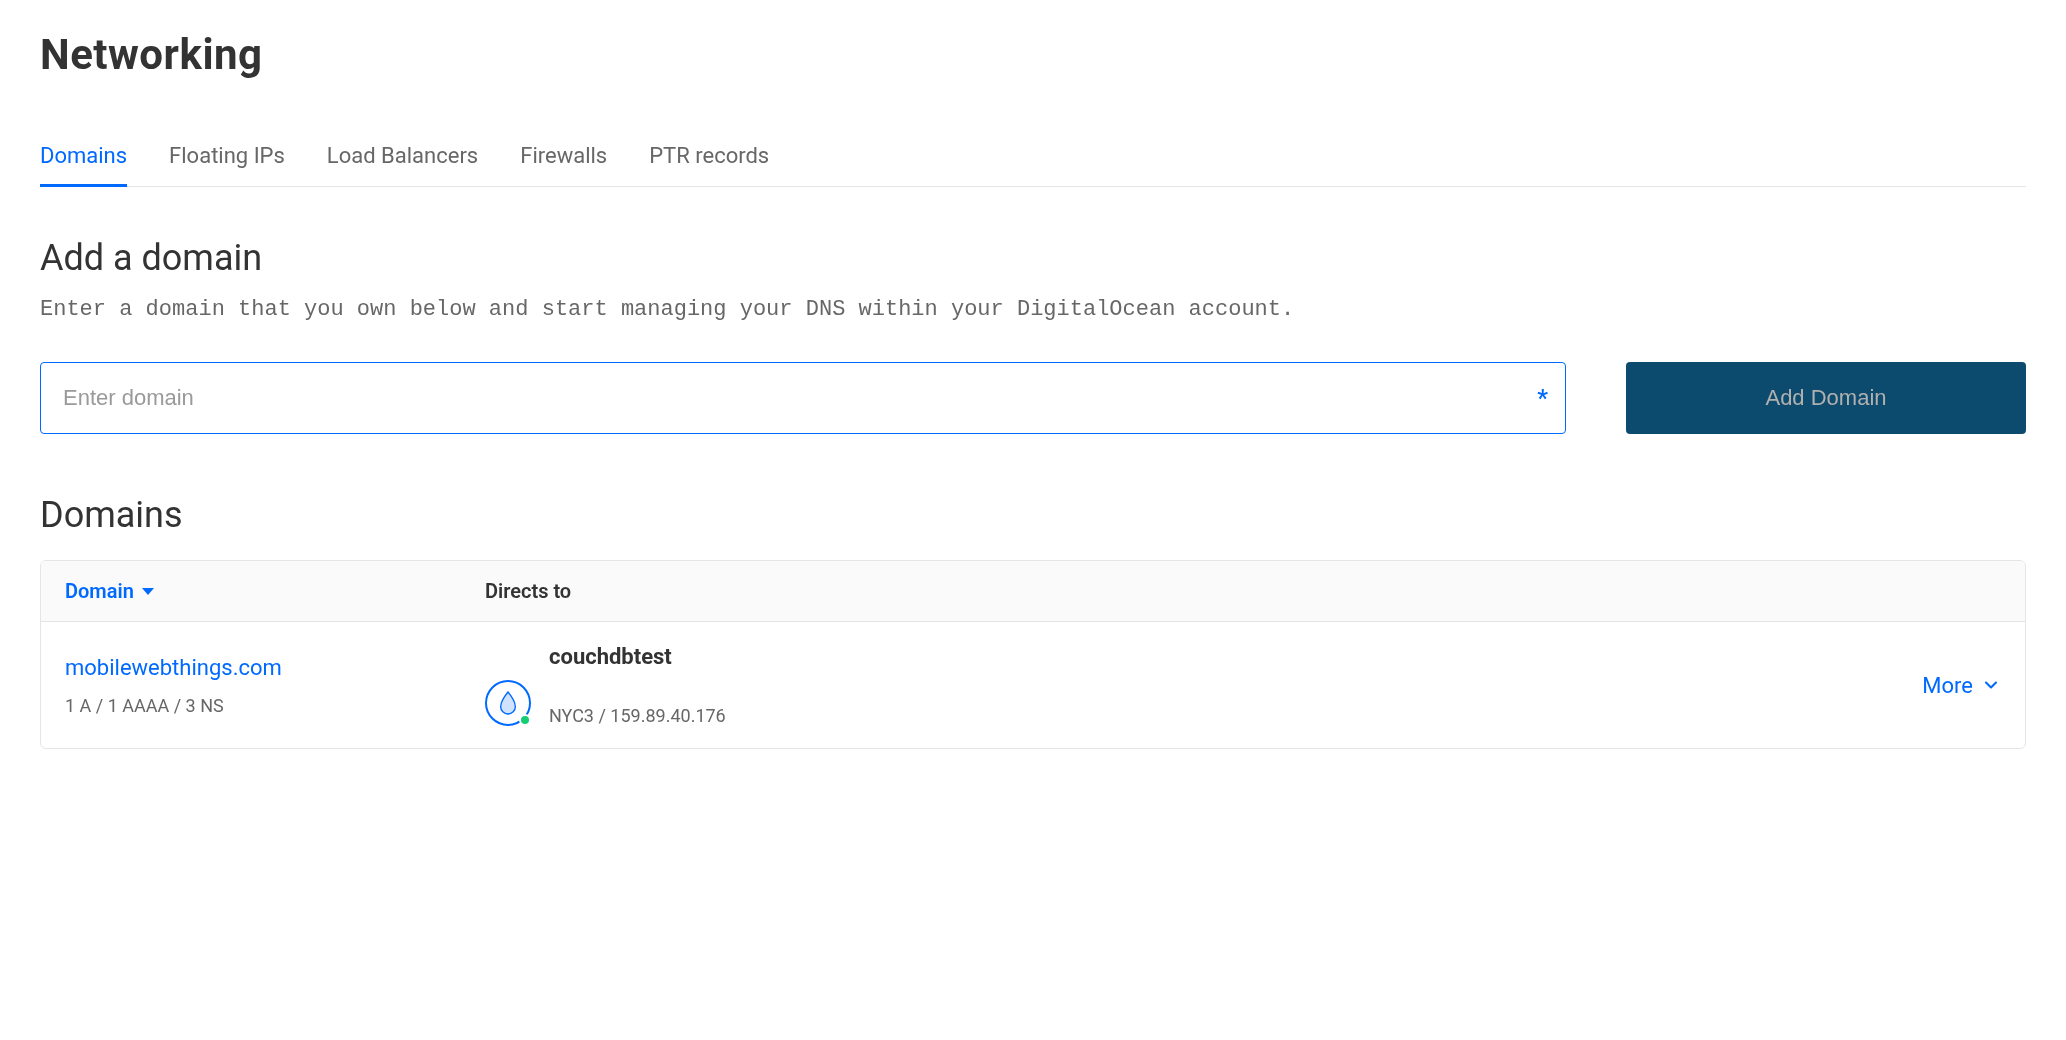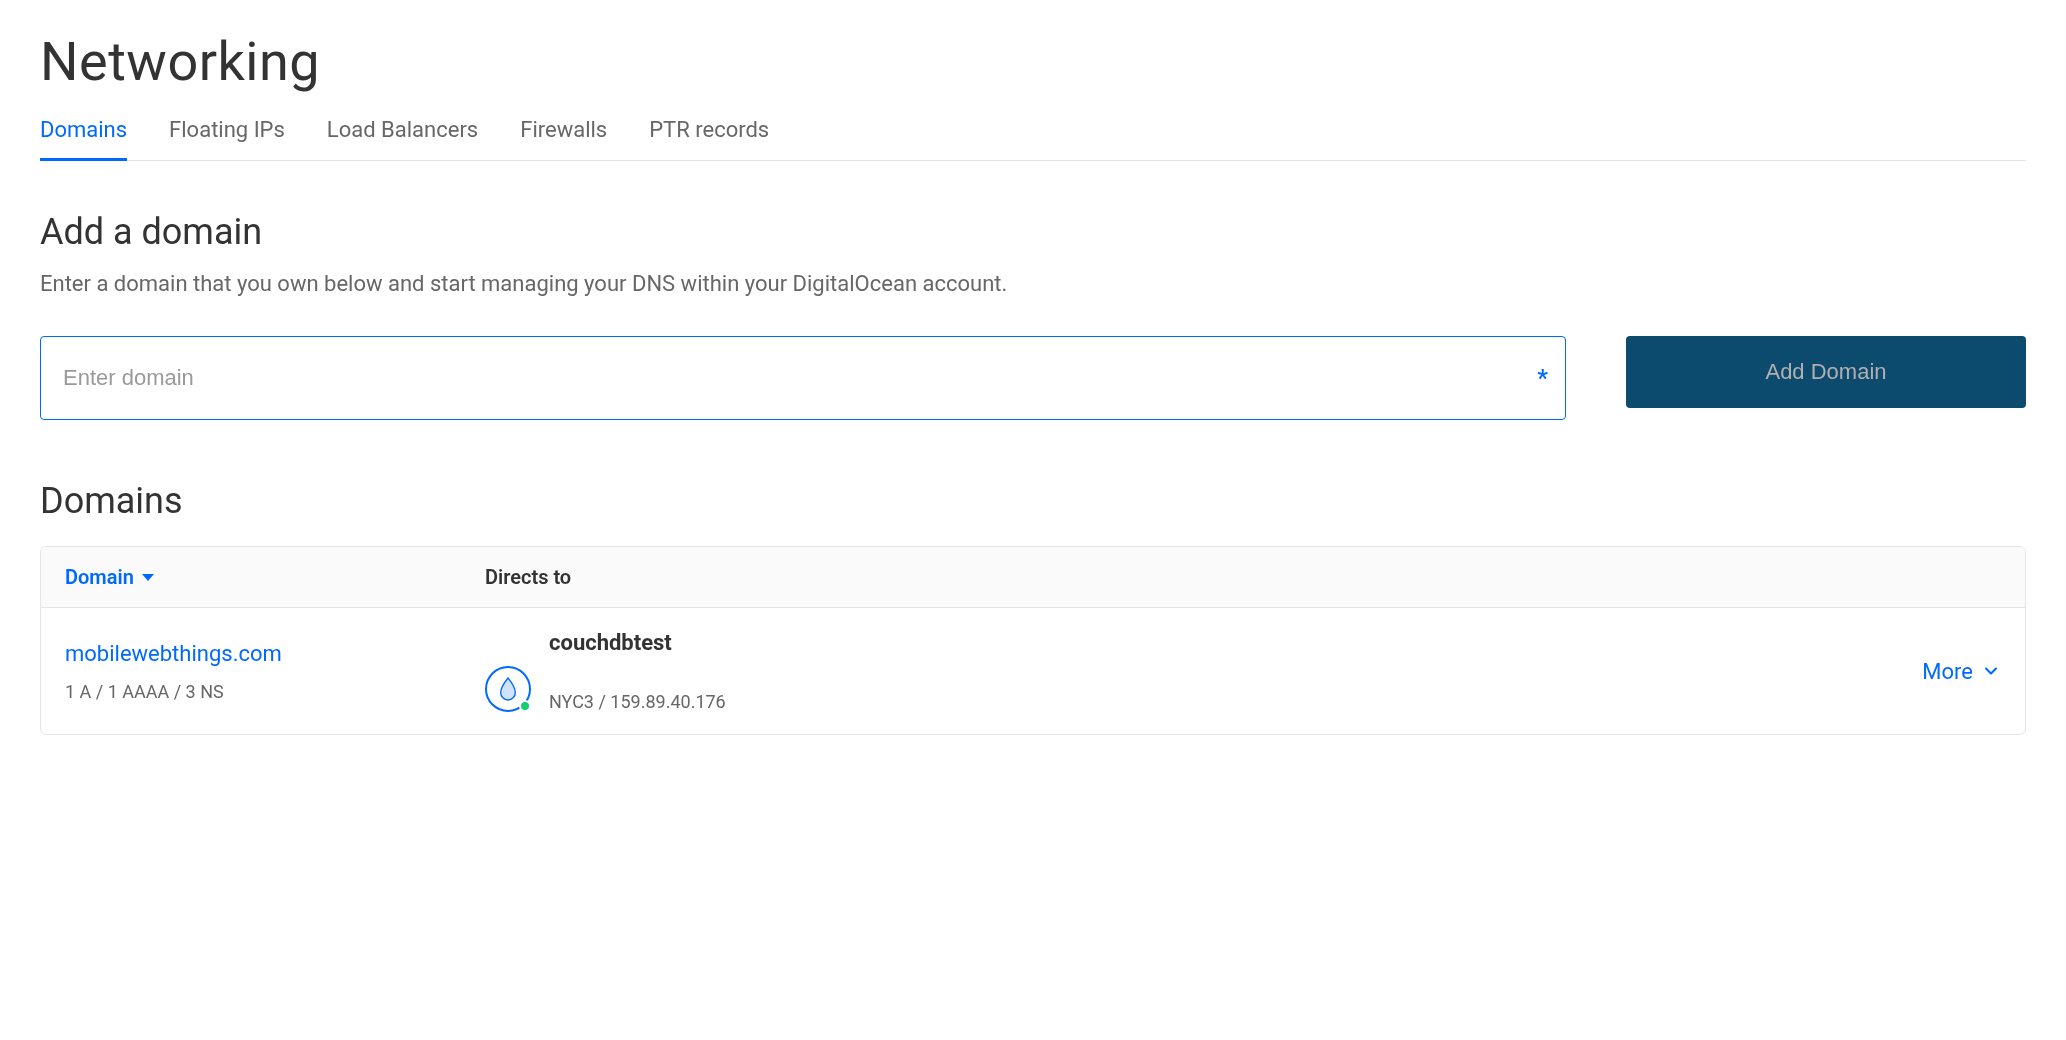--- a/index.html
+++ b/index.html
@@ -4,25 +4,25 @@
 <style>
   * { box-sizing: border-box; margin: 0; padding: 0; }
   body {
     font-family: -apple-system, BlinkMacSystemFont, "Segoe UI", Roboto, Helvetica, Arial, sans-serif;
     background: #fff;
     color: #333;
     padding: 30px 40px;
     font-size: 18px;
   }
   .page-title {
-    font-size: 54px;
-    font-weight: 400;
+    font-size: 42px;
+    font-weight: 700;
     color: #333;
     letter-spacing: 0.5px;
-    margin-bottom: 24px;
+    margin-bottom: 64px;
   }
   .tabs {
     display: flex;
     gap: 42px;
     border-bottom: 1px solid #e5e5e5;
     margin-bottom: 50px;
   }
   .tab {
     padding-bottom: 16px;
     font-size: 22px;
@@ -38,34 +38,35 @@
   .section-heading {
     font-size: 36px;
     font-weight: 400;
     color: #333;
     margin-bottom: 18px;
   }
   .section-desc {
     font-size: 22px;
     color: #676767;
     margin-bottom: 40px;
+    font-family: Liberation Mono, monospace;
   }
   .add-row {
     display: flex;
     gap: 60px;
     align-items: stretch;
     margin-bottom: 60px;
   }
   .domain-input-wrap {
     flex: 1;
     position: relative;
   }
   .domain-input {
     width: 100%;
-    height: 84px;
+    height: 72px;
     border: 1.5px solid #0069ff;
     border-radius: 4px;
     font-size: 22px;
     padding: 0 46px 0 22px;
     outline: none;
     color: #333;
   }
   .domain-input::placeholder { color: #9a9a9a; }
   .required-star {
     position: absolute;

